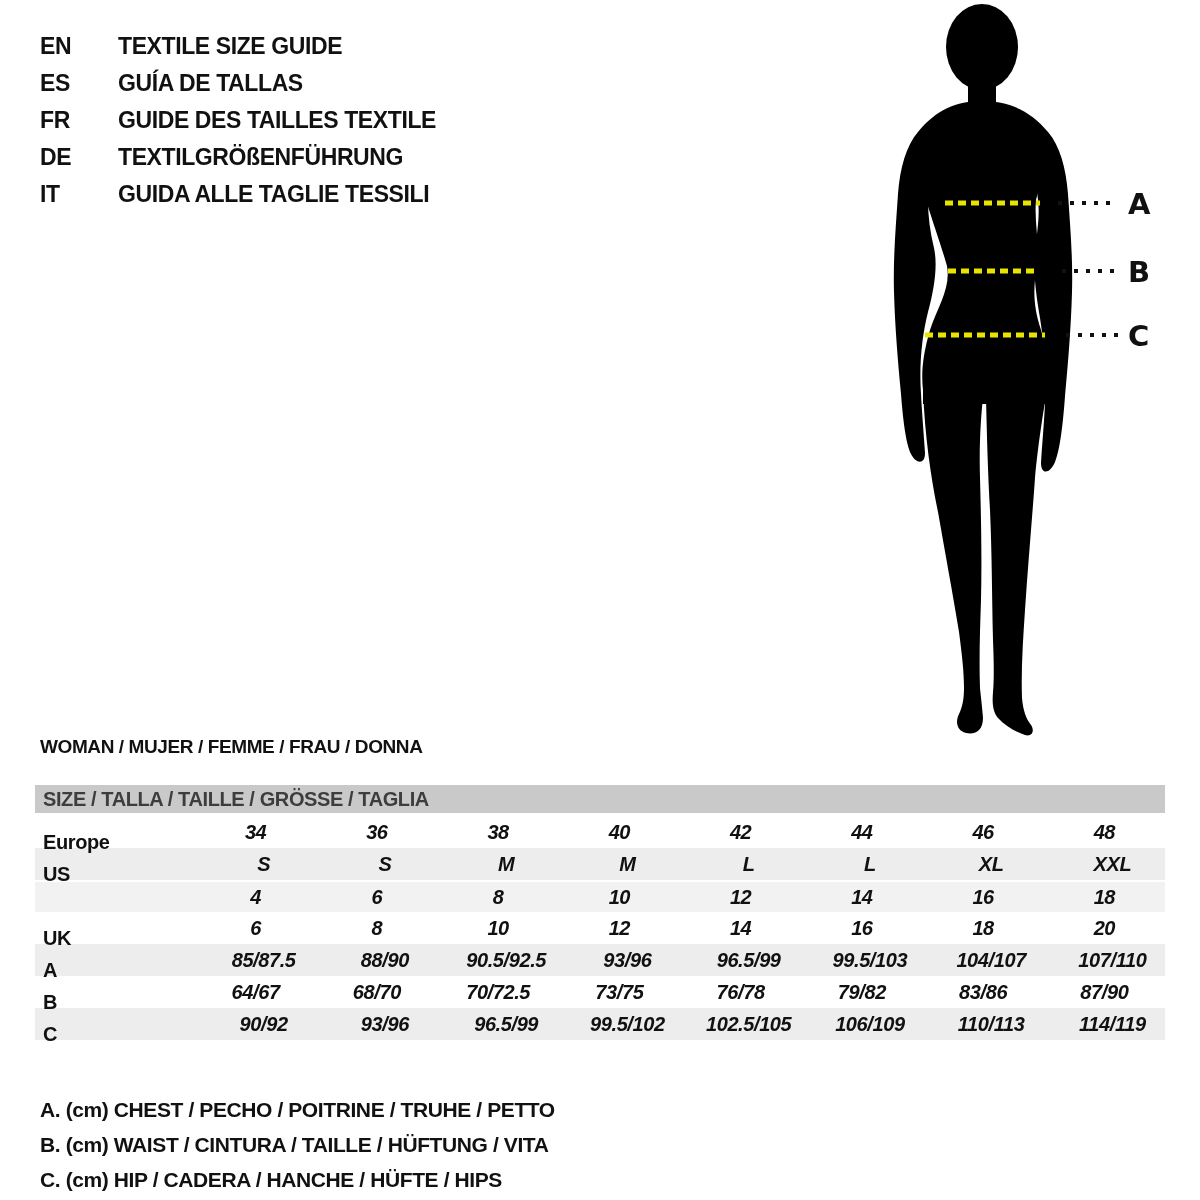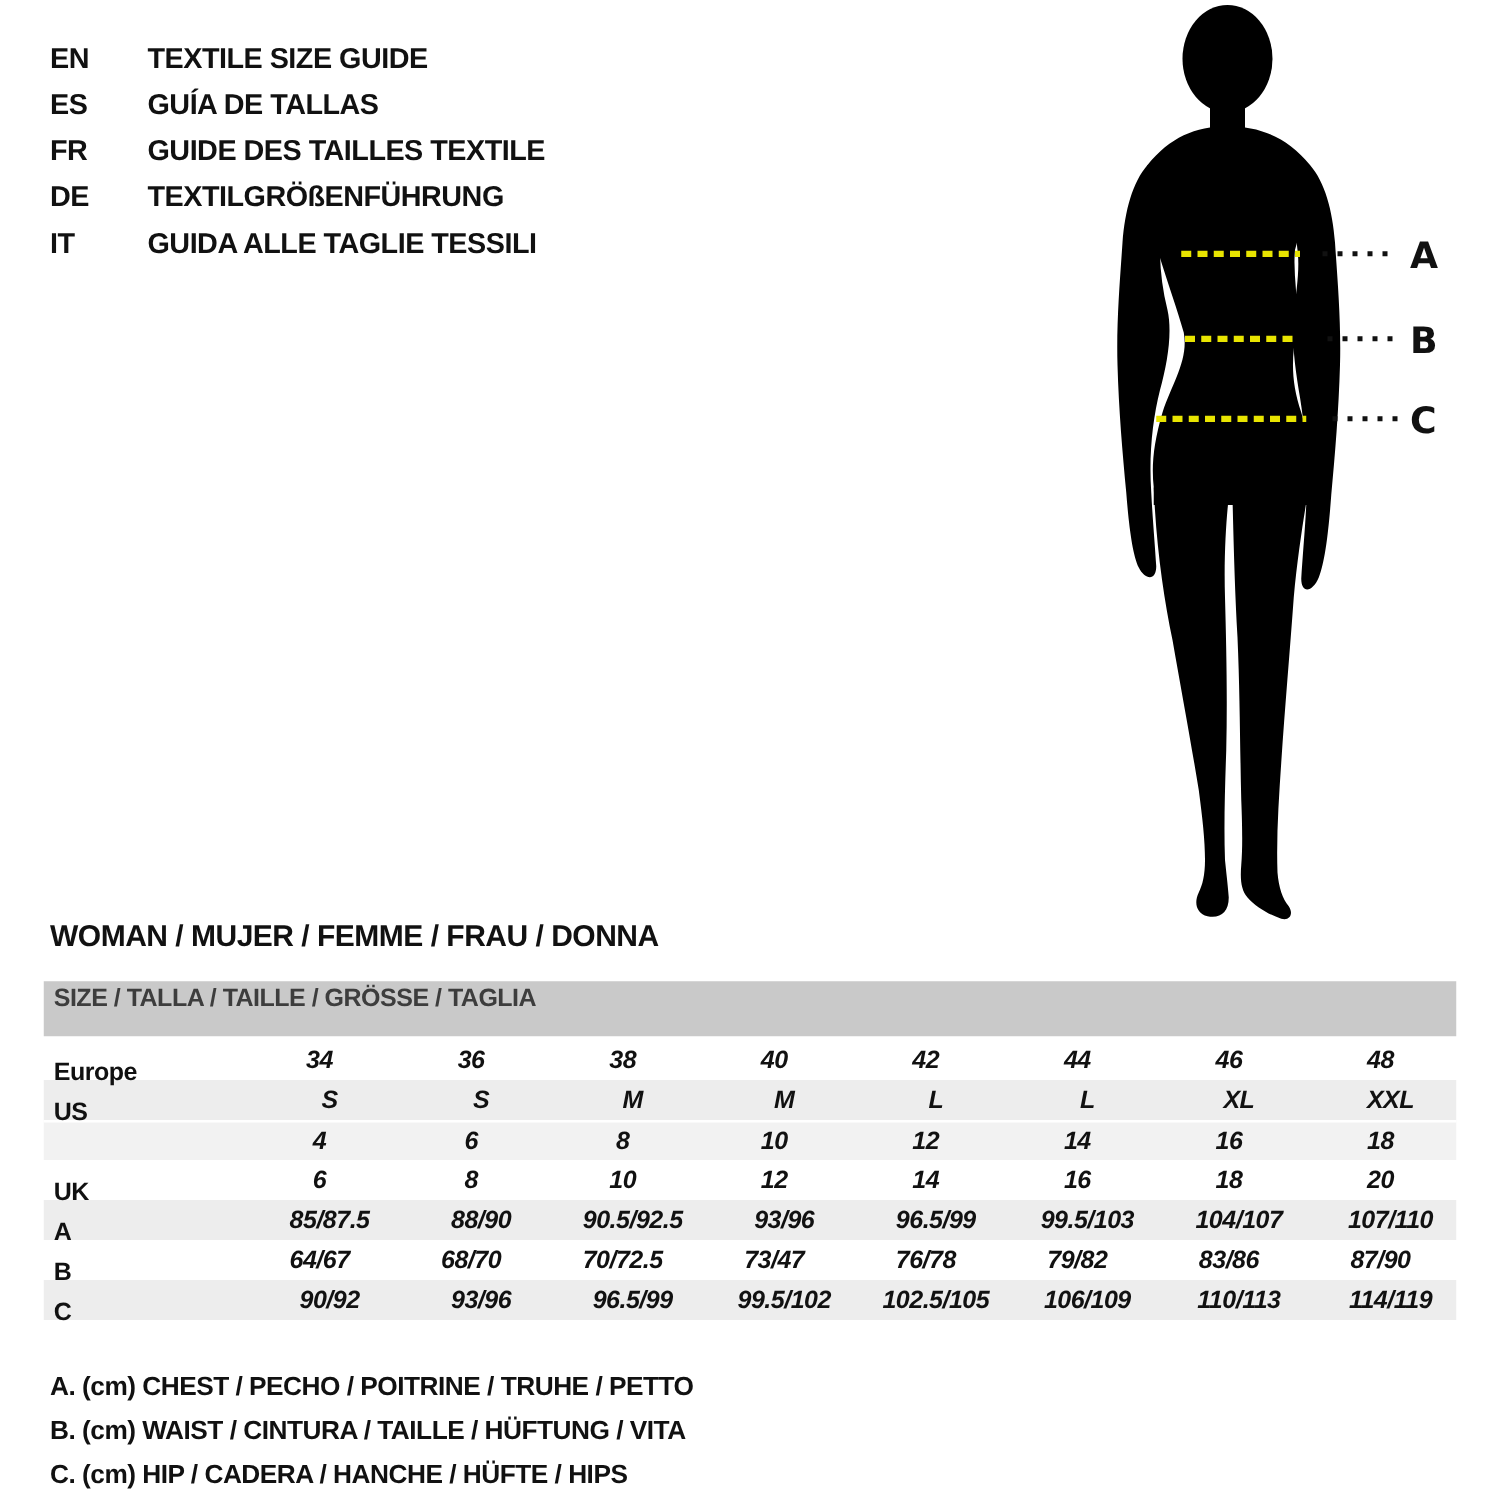--- a/index.html
+++ b/index.html
@@ -11,25 +11,25 @@
   .lang-block { position:absolute; left:40px; top:28px; }
   .lang-row { display:flex; height:37px; align-items:center; }
   .lang-code { width:78px; font-weight:bold; font-size:23px; letter-spacing:-0.4px; }
   .lang-title { font-weight:bold; font-size:23px; letter-spacing:-0.4px; white-space:nowrap; }
 
   
   .figure { position:absolute; left:860px; top:0px; width:320px; height:745px; }
   .figure text { font-family:"DejaVu Sans", sans-serif; font-weight:bold; font-size:29px; fill:#111; }
 
   
-  .section-title { position:absolute; left:40px; top:736px; font-weight:bold; font-size:24px; letter-spacing:-0.4px; }
+  .section-title { position:absolute; left:40px; top:736px; font-weight:bold; font-size:19px; letter-spacing:-0.4px; }
 
   
   .size-table { position:absolute; left:35px; top:785px; width:1130px; }
-  .table-header { height:44px; line-height:28px; background:#c9c9c9; color:#3d3d3d;
+  .table-header { height:28px; line-height:28px; background:#c9c9c9; color:#3d3d3d;
                   font-weight:bold; font-size:20px; padding-left:8px; letter-spacing:-0.4px; margin-bottom:3px; }
   .trow { display:flex; height:32px; align-items:center; font-weight:bold; font-size:20px; letter-spacing:-0.4px; }
   .trow .tlabel { width:160px; padding-left:8px;margin-top:20px; }
   .trow .tcell { flex:1; text-align:center;font-style:italic; }
   .shaded  { background:#ededed;gap:16px; }
   .shaded2 { background:#f2f2f2; border-top:2px solid #fff; }
 
   
   .legend { position:absolute; left:40px; top:1092px; }
   .legend-line { font-weight:bold; font-size:21px; letter-spacing:-0.4px; line-height:35px; white-space:nowrap; }
@@ -200,21 +200,21 @@
       <div class="tcell">99.5/103</div>
       <div class="tcell">104/107</div>
       <div class="tcell">107/110</div>
     </div>
 
     <div class="trow">
       <div class="tlabel">B</div>
       <div class="tcell">64/67</div>
       <div class="tcell">68/70</div>
       <div class="tcell">70/72.5</div>
-      <div class="tcell">73/47</div>
+      <div class="tcell">73/75</div>
       <div class="tcell">76/78</div>
       <div class="tcell">79/82</div>
       <div class="tcell">83/86</div>
       <div class="tcell">87/90</div>
     </div>
 
     <div class="trow shaded">
       <div class="tlabel">C</div>
       <div class="tcell">90/92</div>
       <div class="tcell">93/96</div>

